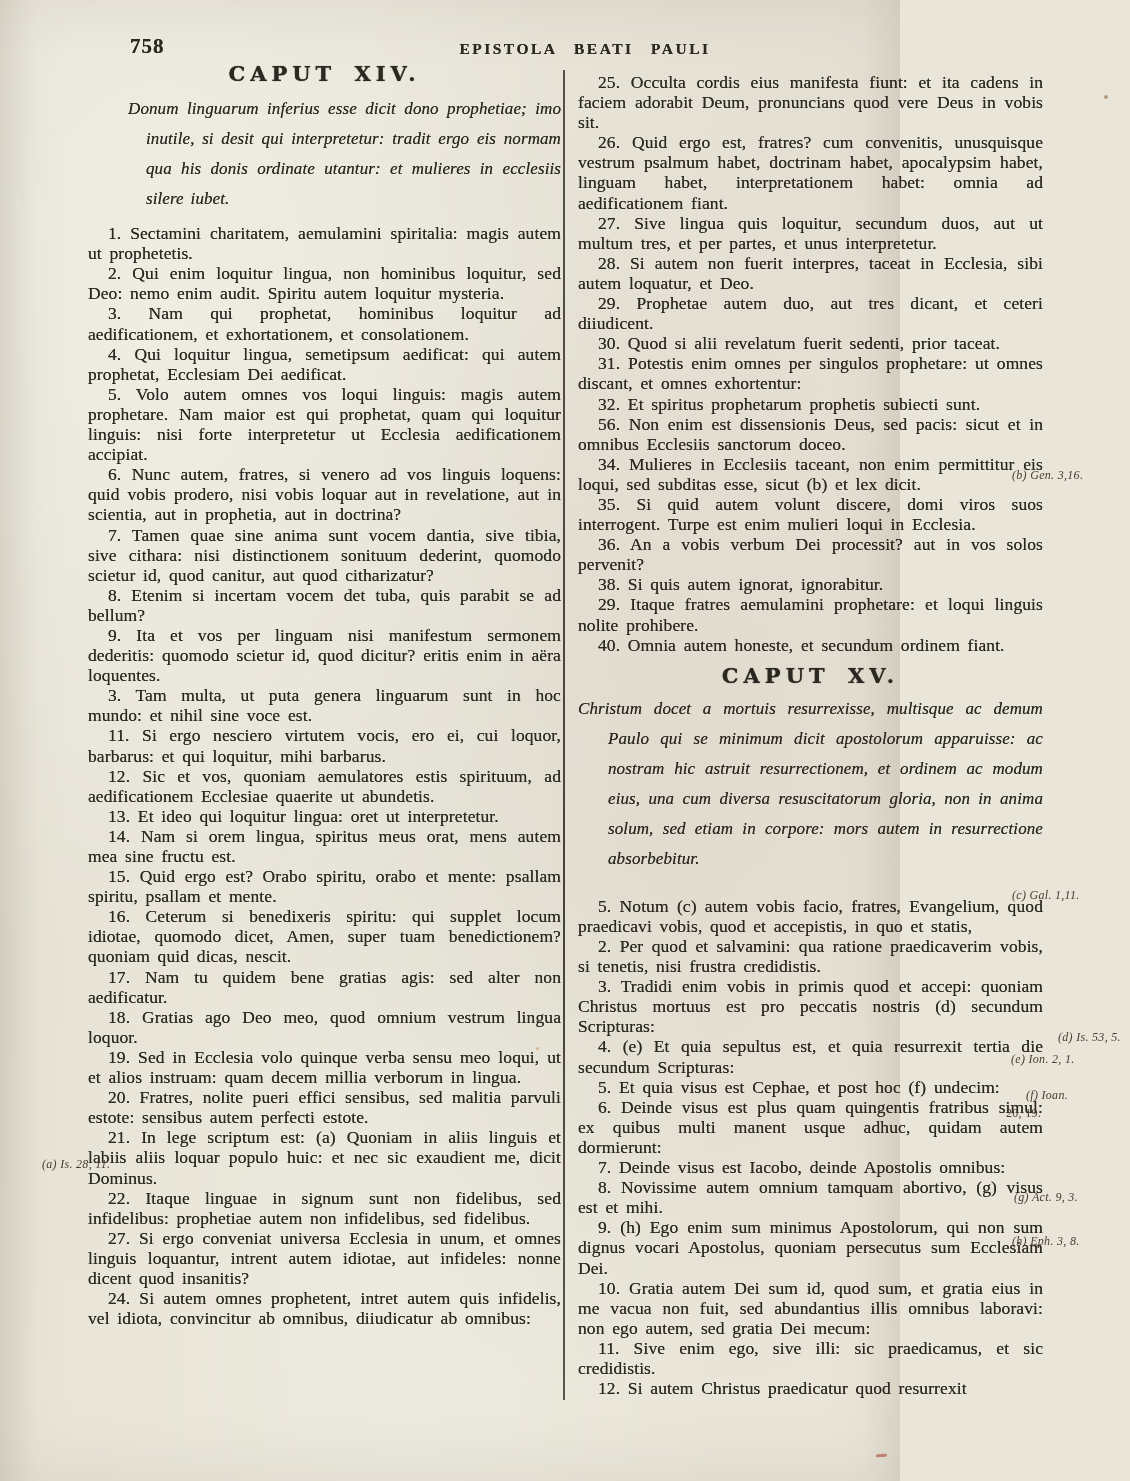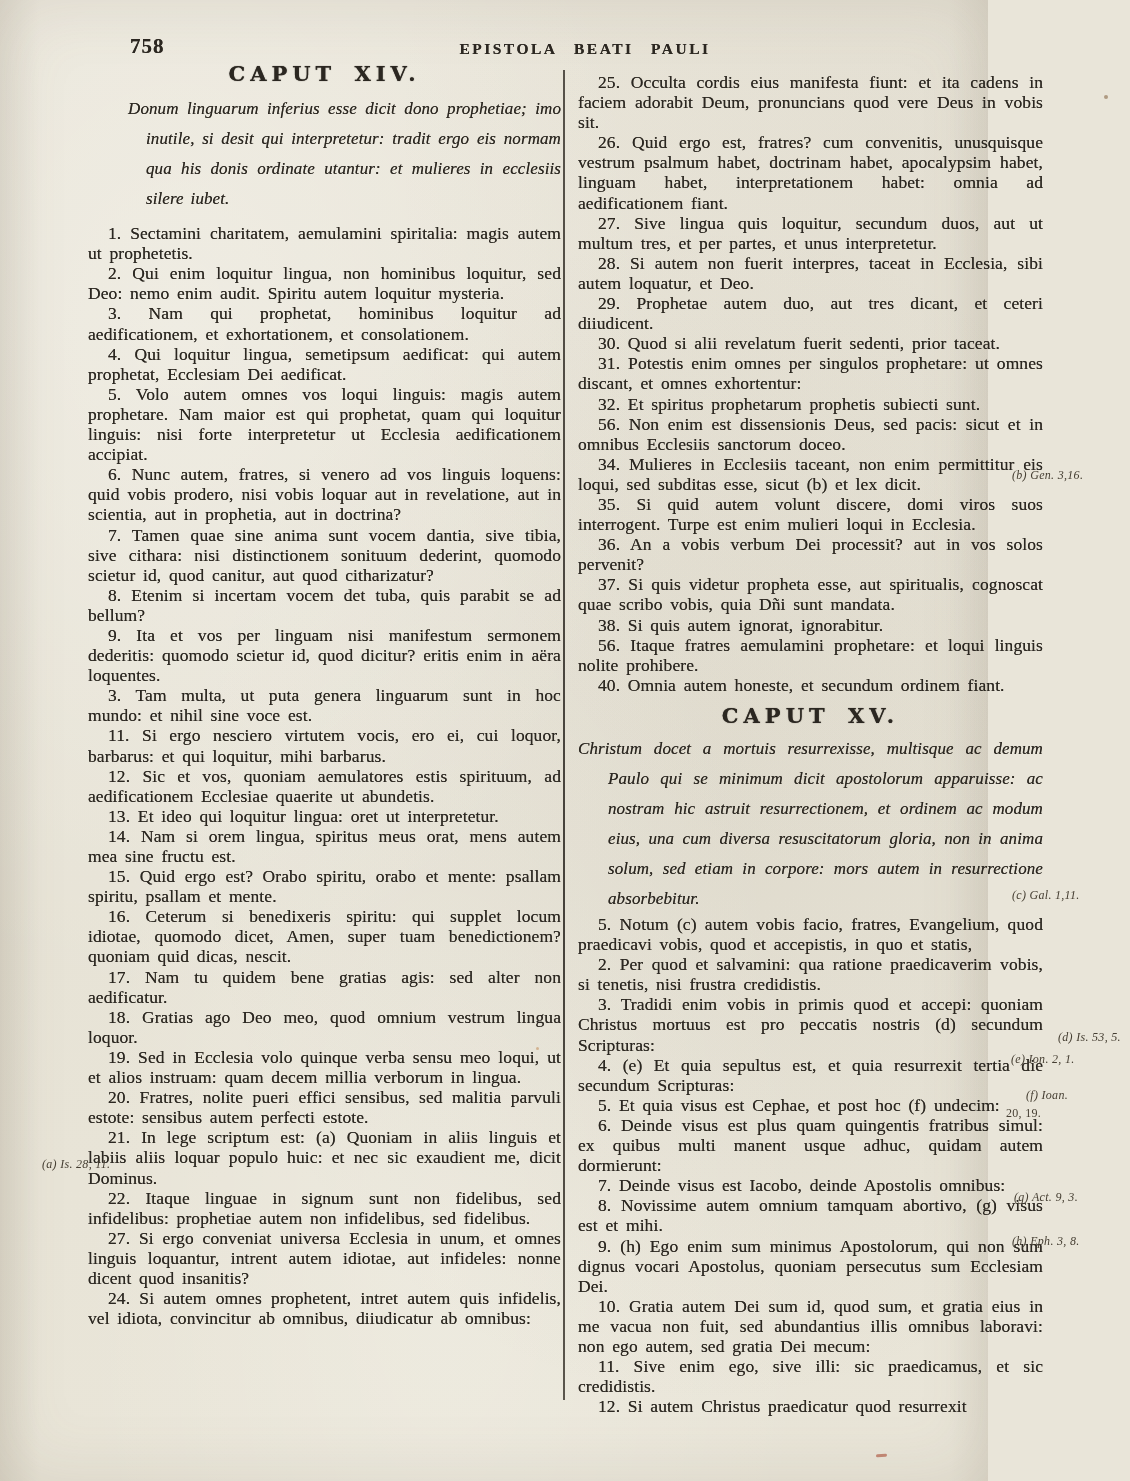--- a/index.html
+++ b/index.html
@@ -3,21 +3,21 @@
 <meta charset="utf-8">
 <style>
   html,body{margin:0;padding:0;}
   body{
     width:1130px;height:1481px;
     font-family:"Liberation Serif","DejaVu Serif",serif;
     background:#e9e5d9;
     overflow:hidden;
   }
   #page{
-    position:relative;width:988px;height:1481px;
+    position:relative;width:900px;height:1481px;
     color:#2b2721;
     background:
       radial-gradient(ellipse at 18% 22%, rgba(255,255,252,0.28), rgba(255,255,252,0) 42%),
       radial-gradient(ellipse at 72% 55%, rgba(126,114,92,0.07), rgba(126,114,92,0) 52%),
       radial-gradient(ellipse at 45% 85%, rgba(255,255,250,0.22), rgba(255,255,250,0) 48%),
       radial-gradient(ellipse at 90% 10%, rgba(132,120,98,0.06), rgba(132,120,98,0) 40%),
       linear-gradient(90deg, rgba(104,92,70,0.10), rgba(104,92,70,0) 4%, rgba(104,92,70,0) 96%, rgba(118,106,88,0.08)),
       linear-gradient(#eae6da,#e7e3d6 60%,#e9e5d8);
     box-shadow: inset 0 0 70px rgba(112,100,78,0.14);
   }
@@ -48,21 +48,21 @@
     margin:2px 0 10px 0;
     text-shadow:0 0 0.9px rgba(43,38,30,0.9);
   }
   #right-column .caput-heading{margin:11px 0 8px 0;}
 
   .chapter-summary{
     font-style:italic;font-size:17px;line-height:30px;
     margin:0 0 9px 0;word-spacing:2.5px;
   }
   #summary-14{margin-left:40px;padding-left:18px;text-indent:-18px;}
-  #summary-15{padding-left:30px;text-indent:-30px;margin-bottom:0;}
+  #summary-15{padding-left:30px;text-indent:-30px;margin-bottom:22px;}
 
   .verse{margin:0;text-indent:20px;}
 
   #column-divider{
     position:absolute;left:563px;top:70px;width:2px;height:1330px;
     background:linear-gradient(#433e36,#2f2b25 65%,#474239);
     opacity:0.88;
   }
 
   .margin-note{
@@ -126,23 +126,22 @@
         <p class="verse">27. Sive lingua quis loquitur, secundum duos, aut ut multum tres, et per partes, et unus interpretetur.</p>
         <p class="verse">28. Si autem non fuerit interpres, taceat in Ecclesia, sibi autem loquatur, et Deo.</p>
         <p class="verse">29. Prophetae autem duo, aut tres dicant, et ceteri diiudicent.</p>
         <p class="verse">30. Quod si alii revelatum fuerit sedenti, prior taceat.</p>
         <p class="verse">31. Potestis enim omnes per singulos prophetare: ut omnes discant, et omnes exhortentur:</p>
         <p class="verse">32. Et spiritus prophetarum prophetis subiecti sunt.</p>
         <p class="verse">56. Non enim est dissensionis Deus, sed pacis: sicut et in omnibus Ecclesiis sanctorum doceo.</p>
         <p class="verse">34. Mulieres in Ecclesiis taceant, non enim permittitur eis loqui, sed subditas esse, sicut (b) et lex dicit.</p>
         <p class="verse">35. Si quid autem volunt discere, domi viros suos interrogent. Turpe est enim mulieri loqui in Ecclesia.</p>
         <p class="verse">36. An a vobis verbum Dei processit? aut in vos solos pervenit?</p>
-        <p class="verse">37. Si quis videtur propheta esse, aut spiritualis, cognoscat quae scribo vobis, quia Dñi sunt mandata.</p>
         <p class="verse">38. Si quis autem ignorat, ignorabitur.</p>
-        <p class="verse">56. Itaque fratres aemulamini prophetare: et loqui linguis nolite prohibere.</p>
+        <p class="verse">29. Itaque fratres aemulamini prophetare: et loqui linguis nolite prohibere.</p>
         <p class="verse">40. Omnia autem honeste, et secundum ordinem fiant.</p>
       </div>
     <div class="caput-heading">CAPUT XV.</div>
     <div id="summary-15" class="chapter-summary">Christum docet a mortuis resurrexisse, multisque ac demum Paulo qui se minimum dicit apostolorum apparuisse: ac nostram hic astruit resurrectionem, et ordinem ac modum eius, una cum diversa resuscitatorum gloria, non in anima solum, sed etiam in corpore: mors autem in resurrectione absorbebitur.</div>
     <div>
         <p class="verse">5. Notum (c) autem vobis facio, fratres, Evangelium, quod praedicavi vobis, quod et accepistis, in quo et statis,</p>
         <p class="verse">2. Per quod et salvamini: qua ratione praedicaverim vobis, si tenetis, nisi frustra credidistis.</p>
         <p class="verse">3. Tradidi enim vobis in primis quod et accepi: quoniam Christus mortuus est pro peccatis nostris (d) secundum Scripturas:</p>
         <p class="verse">4. (e) Et quia sepultus est, et quia resurrexit tertia die secundum Scripturas:</p>
         <p class="verse">5. Et quia visus est Cephae, et post hoc (f) undecim:</p>

